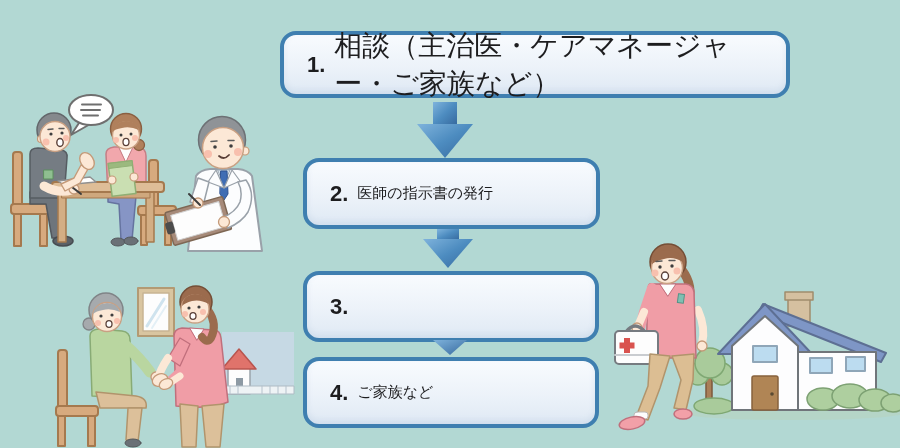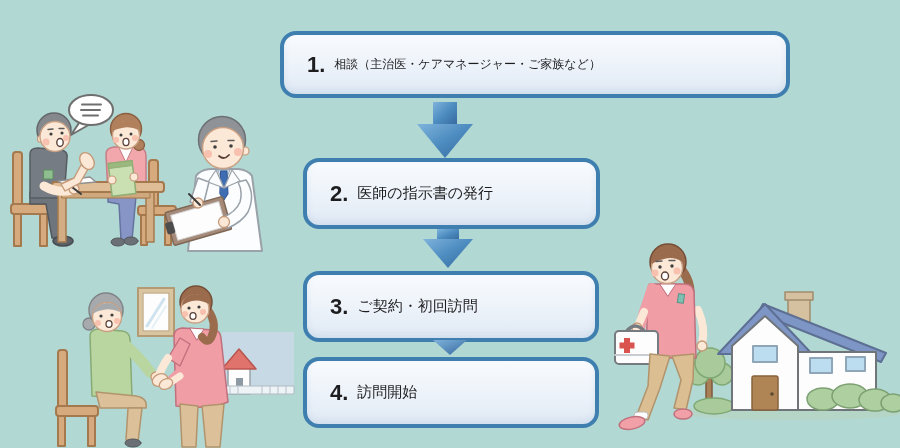--- a/index.html
+++ b/index.html
@@ -10,21 +10,21 @@
   .step-box{
     position:absolute;display:flex;align-items:center;gap:9px;
     background:linear-gradient(180deg,#f8fbfe 0%,#ecf2f9 55%,#dfe9f4 100%);
     border:4px solid #3f7fb0;border-radius:16px;color:#1d1d1f;
     box-sizing:border-box;padding-left:23px;
     box-shadow:inset 0 -3px 6px rgba(110,150,190,.14);
   }
   .step-num{font-weight:700;font-size:22px;}
   .step-label{font-weight:500;font-size:15px;}
   #box1{left:280px;top:31px;width:510px;height:67px;}
-  #box1 .step-label{font-size:12px;}
+  #box1 .step-label{font-size:28px;}
   #box2{left:303px;top:158px;width:297px;height:71px;}
   #box3{left:303px;top:271px;width:296px;height:71px;}
   #box4{left:303px;top:357px;width:296px;height:71px;}
   .arrow{position:absolute;}
   #arrow1{left:417px;top:102px;}
   #arrow2{left:423px;top:229px;}
   #arrow3{left:433px;top:340px;}
   .scene{position:absolute;}
   #scene-consult{left:0;top:90px;}
   #scene-handshake{left:40px;top:280px;}
@@ -38,25 +38,24 @@
   <div class="step-box" id="box1">
     <span class="step-num">1.</span>
     <span class="step-label">相談（主治医・ケアマネージャー・ご家族など）</span>
   </div>
   <div class="step-box" id="box2">
     <span class="step-num">2.</span>
     <span class="step-label">医師の指示書の発行</span>
   </div>
   <div class="step-box" id="box3">
     <span class="step-num">3.</span>
-    <span class="step-label">ご契約・初回訪問</span>
   </div>
   <div class="step-box" id="box4">
     <span class="step-num">4.</span>
-    <span class="step-label">訪問開始</span>
+    <span class="step-label">ご家族など</span>
   </div>
 
   <svg class="arrow" id="arrow1" width="56" height="56">
     <defs>
         <linearGradient id="ag1" x1="0" y1="0" x2="1" y2="1">
       <stop offset="0" stop-color="#7fb3dc"></stop>
           <stop offset=".5" stop-color="#4d8cc0"></stop>
           <stop offset="1" stop-color="#36699e"></stop>
     </linearGradient>
       </defs>

